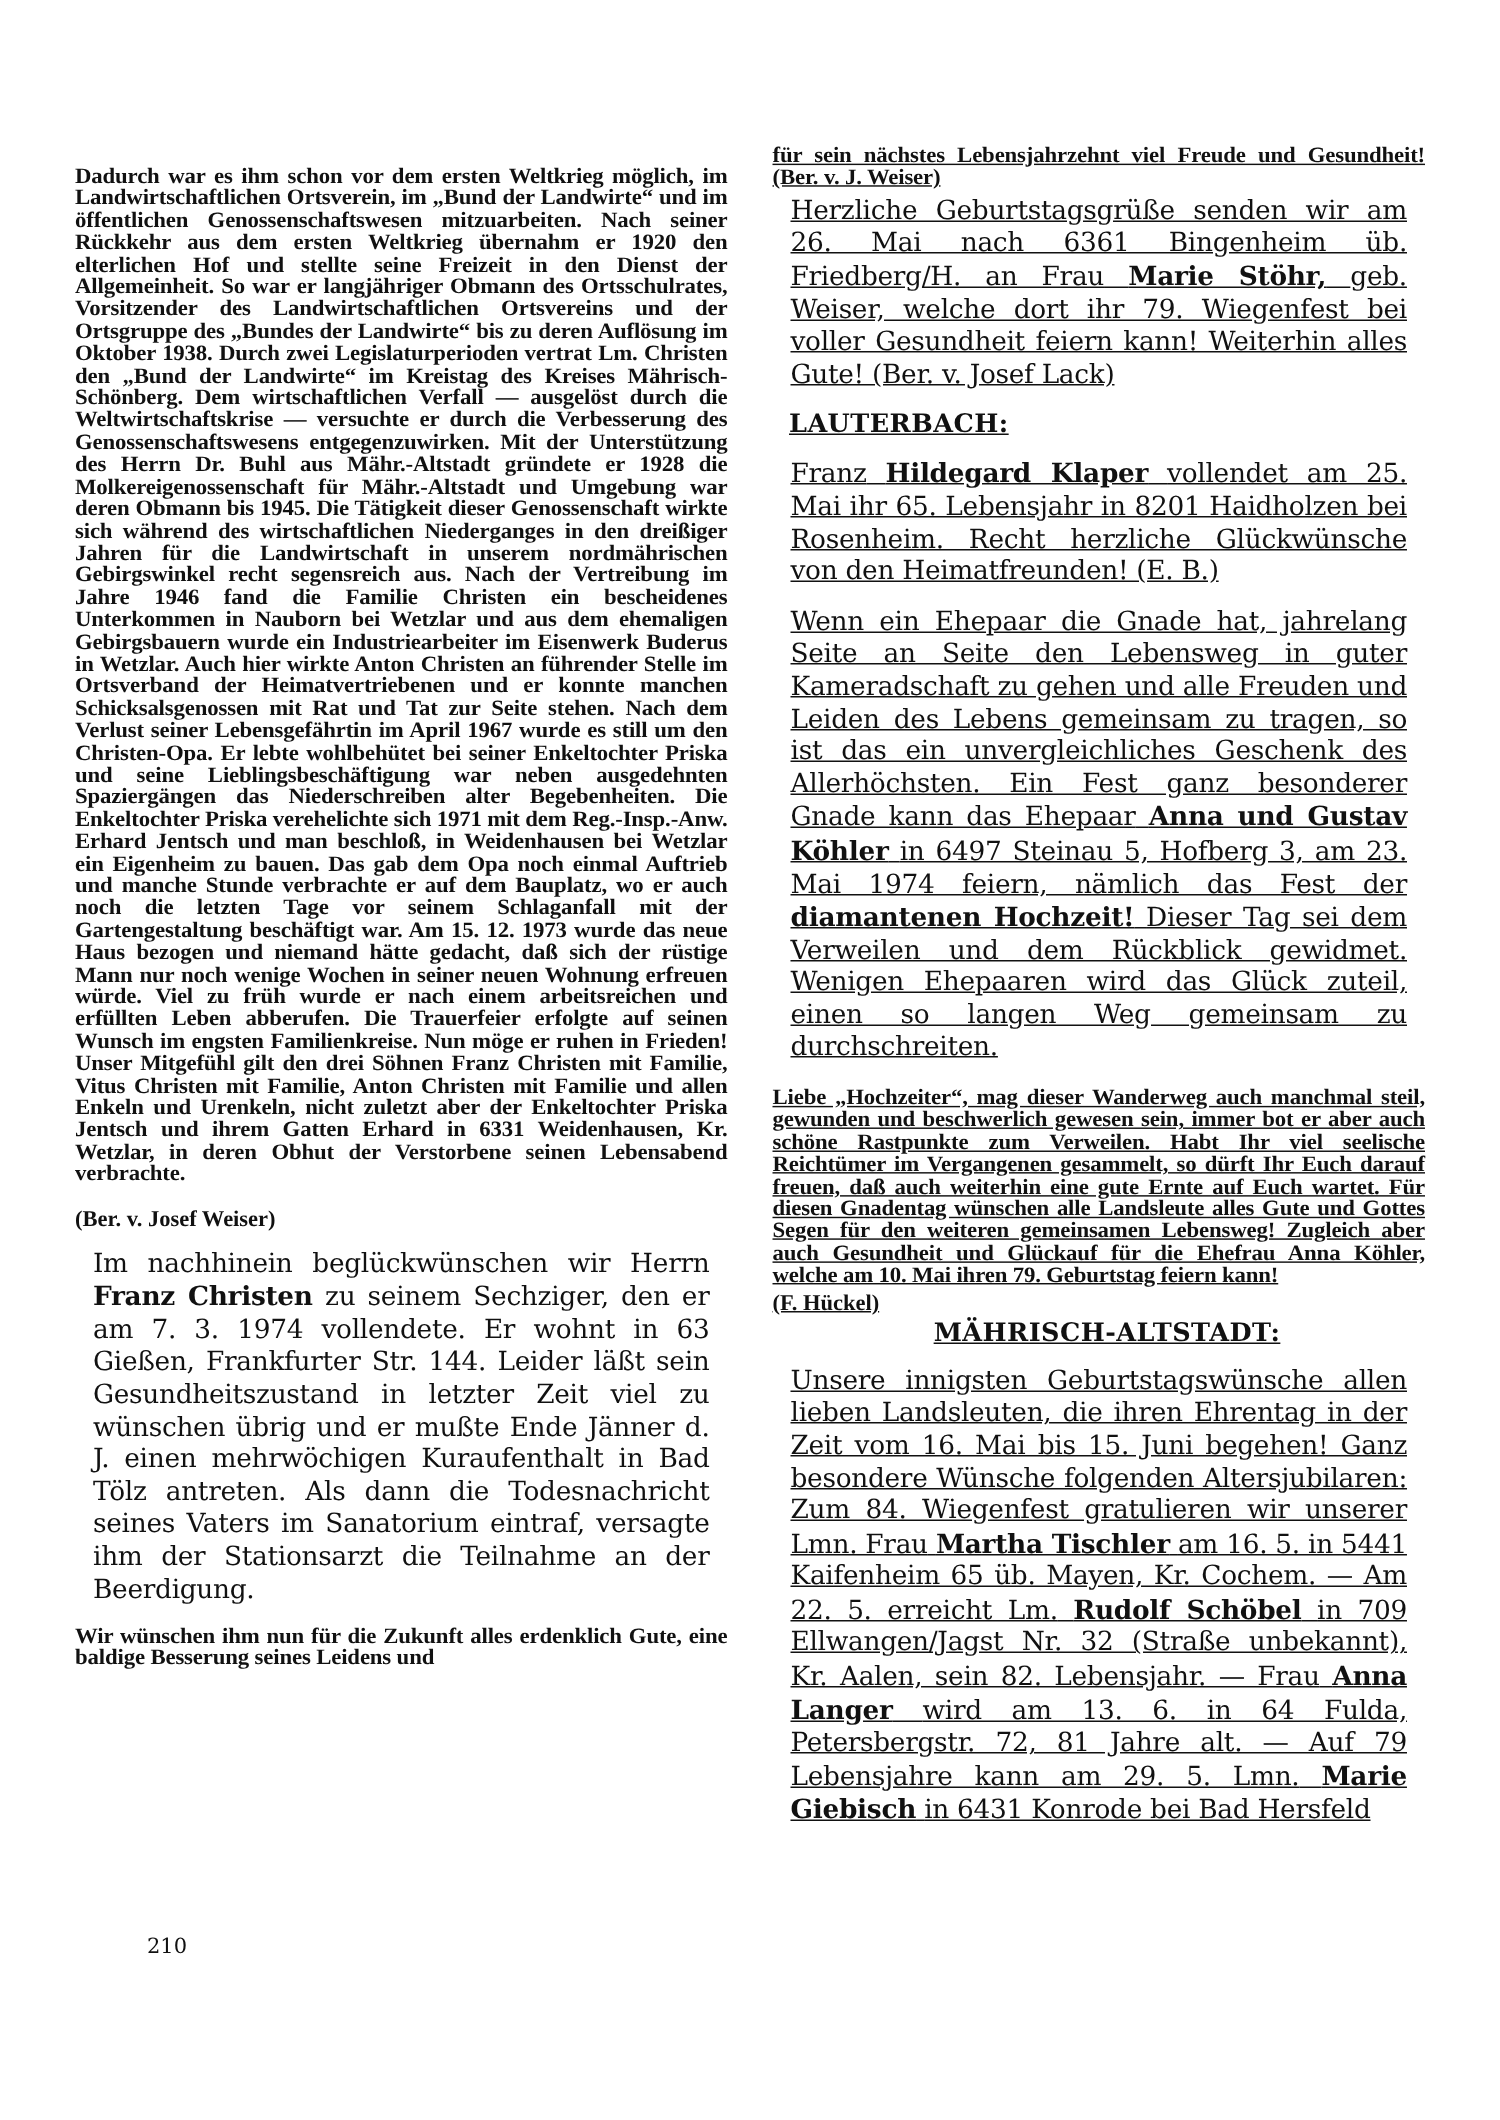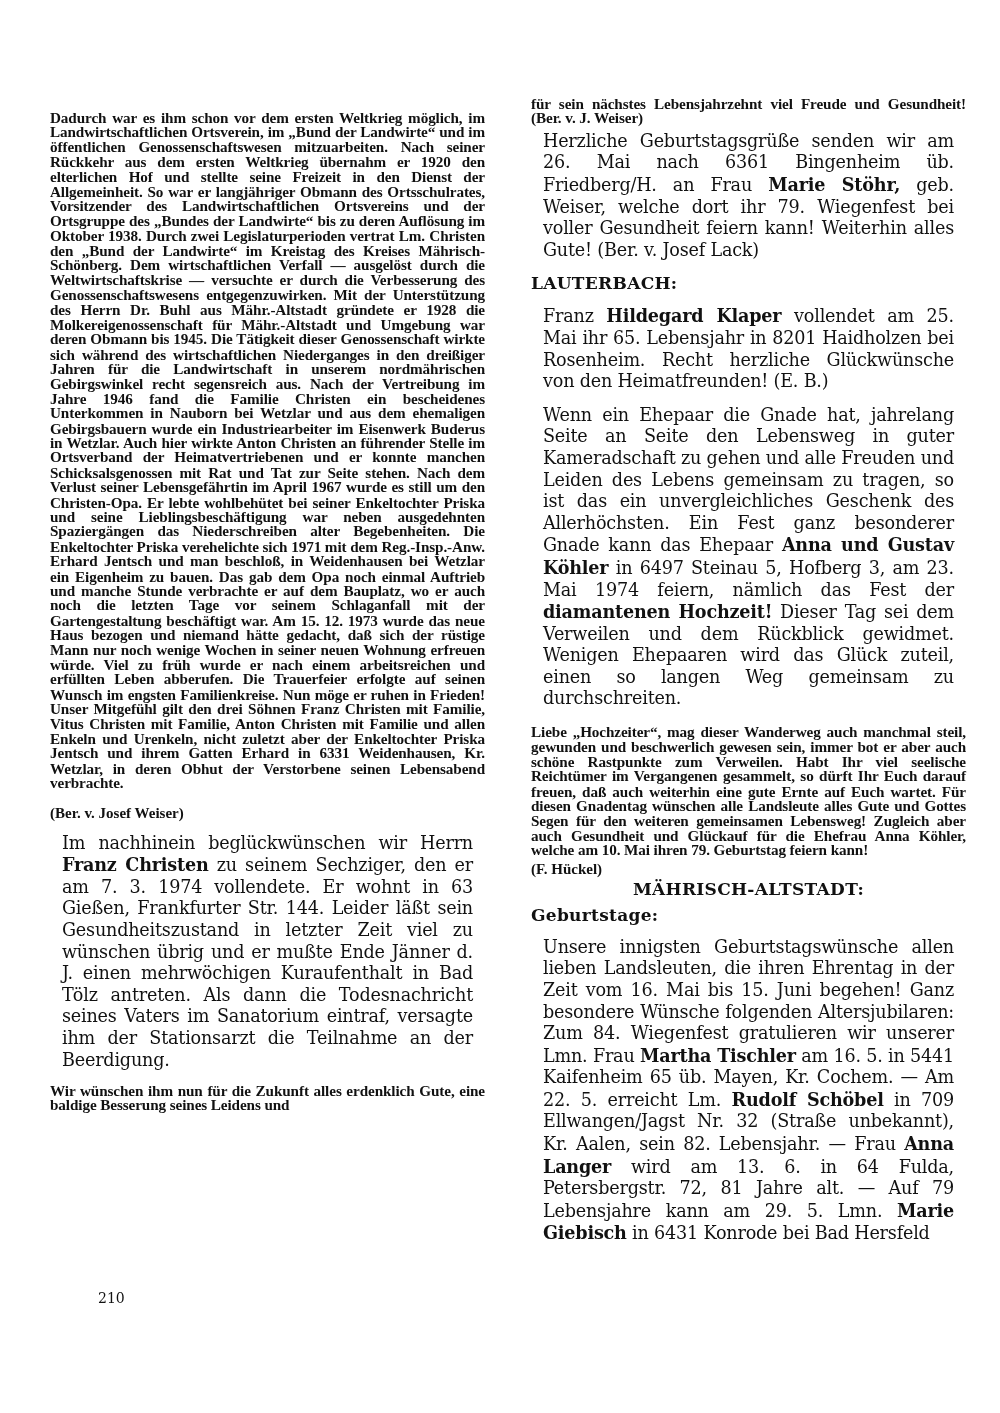--- a/index.html
+++ b/index.html
@@ -1,35 +1,35 @@
 <!DOCTYPE html>
 <html><head>
 <meta charset="utf-8">
 <style>
   html, body { margin: 0; padding: 0; background: #ffffff; }
   body { width: 1000px; height: 1413px; position: relative; overflow: hidden; color: #111; }
   .col { position: absolute; top: 96px; width: 435px; }
   .col.left { left: 50px; }
-  .col.right { left: 531px; }
+  .col.right { left: 515px; text-decoration: underline; }
   .small {
     font-family: "Liberation Serif", serif;
     font-size: 15.2px; line-height: 15.4px;
     text-align: justify; font-weight: bold; letter-spacing: -0.1px;
     margin: 0; hyphens: manual; transform: scaleY(0.96);
   }
   .large {
     font-family: "DejaVu Serif", serif;
     font-size: 17.6px; line-height: 21.6px;
     text-align: justify; margin: 12px; letter-spacing: -0.2px;
   }
   .large b { font-weight: bold; }
   .sig { text-align: left; font-family: "Liberation Serif", serif; font-weight: bold; font-size: 15px; line-height: 16px; margin: 0; }
   .heading {
     font-family: "DejaVu Serif", serif; font-weight: bold; font-size: 17px;
-    margin: 12px 0 6px 0; letter-spacing: 0.3px;
+    margin: 12px 0 6px 11px; letter-spacing: 0.3px;
   }
   .heading.sub { margin-top: 4px; margin-bottom: 6px; }
   .page-number {
     position: absolute; left: 50px; top: 1290px;
     font-family: "DejaVu Serif", serif; font-size: 14px; margin-left: 48px;
   }
 </style>
 </head>
 <body>
 
@@ -63,21 +63,20 @@
     <span>Wenn ein Ehepaar die Gnade hat, jahrelang Seite an Seite den Lebensweg in guter Kameradschaft zu gehen und alle Freuden und Leiden des Lebens gemeinsam zu tragen, so ist das ein unvergleichliches Geschenk des Allerhöchsten. Ein Fest ganz besonderer Gnade kann das Ehepaar</span>
     <b>Anna und Gustav Köhler</b>
     <span>in 6497 Steinau 5, Hofberg 3, am 23. Mai 1974 feiern, nämlich das Fest der</span>
     <b>diamantenen Hochzeit!</b>
     <span>Dieser Tag sei dem Verweilen und dem Rückblick gewidmet. Wenigen Ehepaaren wird das Glück zuteil, einen so langen Weg gemeinsam zu durchschreiten.</span>
   </p>
   <p class="small" style="margin-top:4px;">Liebe „Hochzeiter“, mag dieser Wanderweg auch manchmal steil, gewunden und beschwerlich gewesen sein, immer bot er aber auch schöne Rastpunkte zum Verweilen. Habt Ihr viel seelische Reichtümer im Vergangenen gesammelt, so dürft Ihr Euch darauf freuen, daß auch weiterhin eine gute Ernte auf Euch wartet. Für diesen Gnadentag wünschen alle Landsleute alles Gute und Gottes Segen für den weiteren gemeinsamen Lebensweg! Zugleich aber auch Gesundheit und Glückauf für die Ehefrau Anna Köhler, welche am 10. Mai ihren 79. Geburtstag feiern kann!</p>
   <p class="sig">(F. Hückel)</p>
 
   <div class="heading" style="margin-top:2px;text-align:center;">MÄHRISCH-ALTSTADT:</div>
-  <div class="heading sub">Geburtstage:</div>
   <p class="large">
     <span>Unsere innigsten Geburtstagswünsche allen lieben Landsleuten, die ihren Ehrentag in der Zeit vom 16. Mai bis 15. Juni begehen! Ganz besondere Wünsche folgenden Altersjubilaren: Zum 84. Wiegenfest gratulieren wir unserer Lmn. Frau</span>
     <b>Martha Tischler</b>
     <span>am 16. 5. in 5441 Kaifenheim 65 üb. Mayen, Kr. Cochem. — Am 22. 5. erreicht Lm.</span>
     <b>Rudolf Schöbel</b>
     <span>in 709 Ellwangen/Jagst Nr. 32 (Straße unbekannt), Kr. Aalen, sein 82. Lebensjahr. — Frau</span>
     <b>Anna Langer</b>
     <span>wird am 13. 6. in 64 Fulda, Petersbergstr. 72, 81 Jahre alt. — Auf 79 Lebensjahre kann am 29. 5. Lmn.</span>
     <b>Marie Giebisch</b>
     <span>in 6431 Konrode bei Bad Hersfeld</span>

